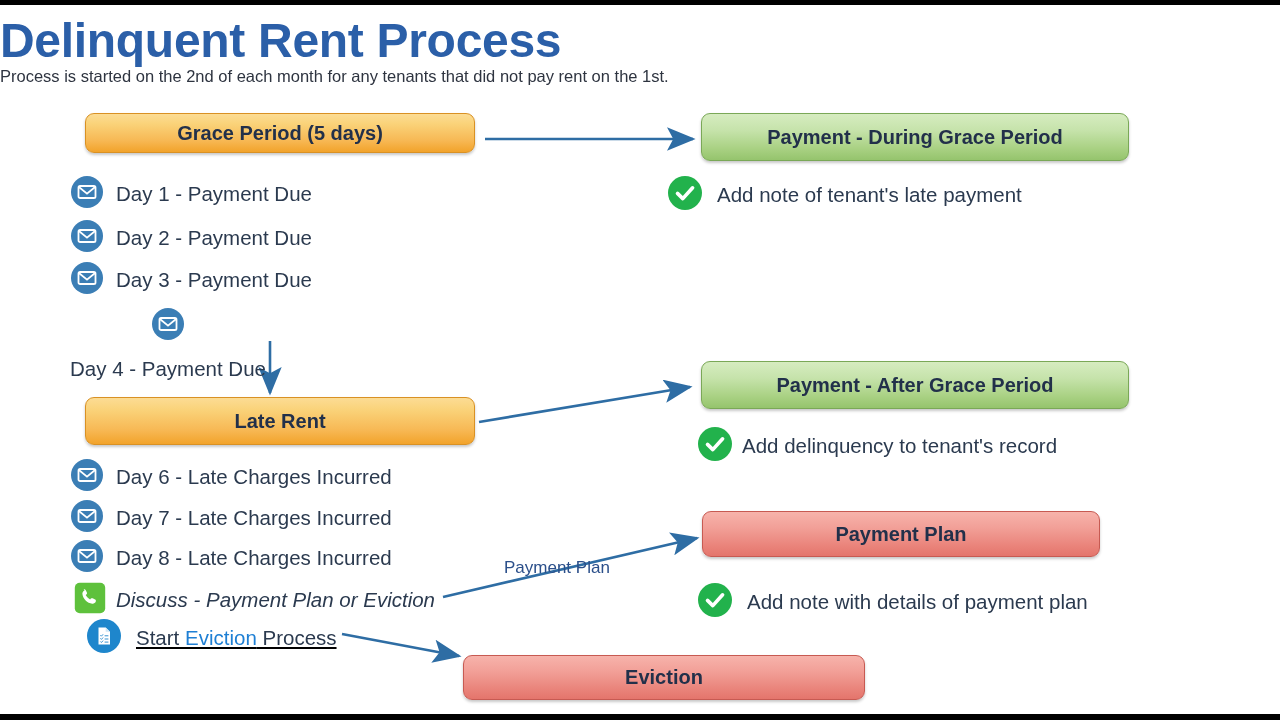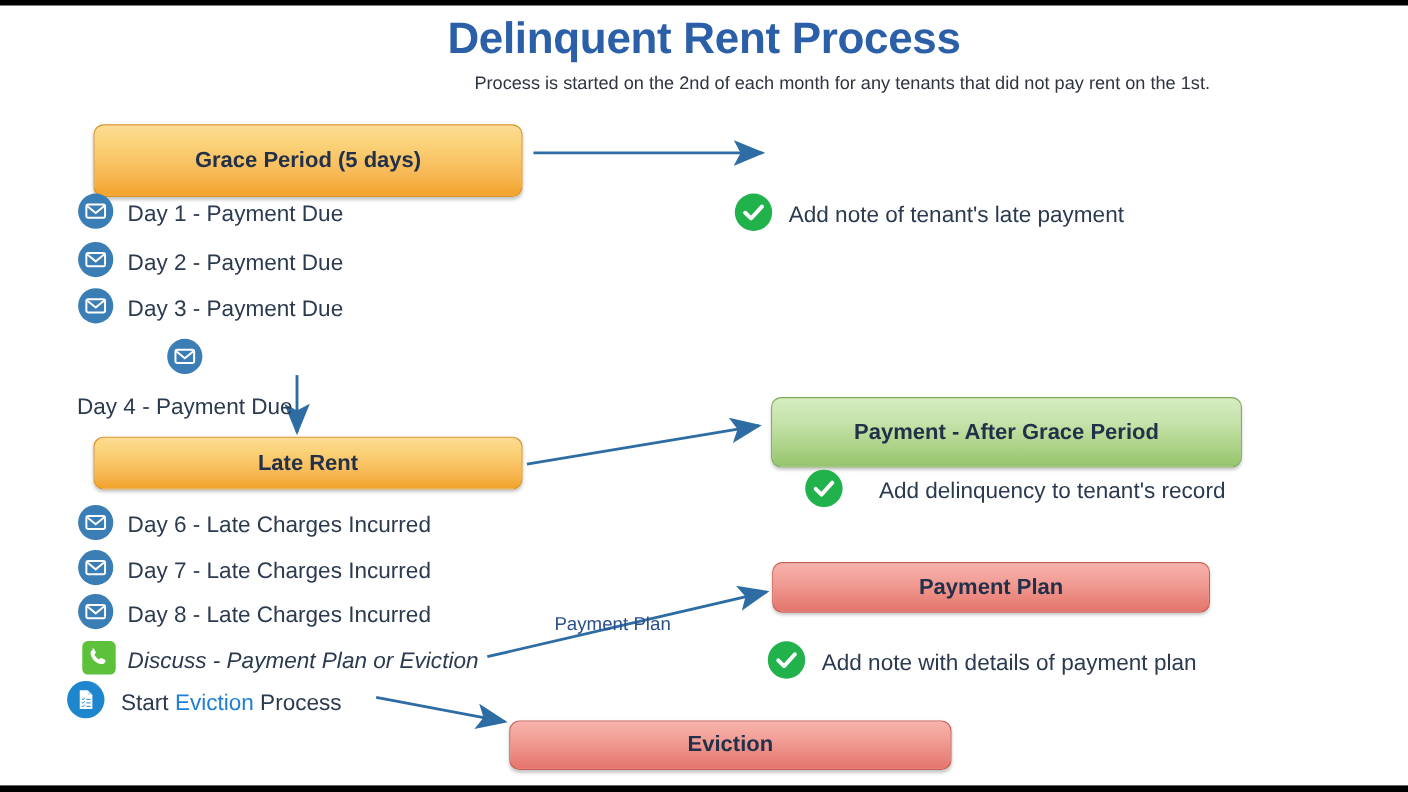--- a/index.html
+++ b/index.html
@@ -23,32 +23,32 @@
     border-bottom: 6px solid #000000;
     overflow: hidden;
   }
 
   
   #title {
     position: absolute;
     left: 0;
     top: 8px;
     width: 1280px;
-    text-align: center;
-    font-size: 40px;
+    text-align: left;
+    font-size: 48px;
     font-weight: bold;
     color: #2b5fa8;
     letter-spacing: -0.3px;
   }
   #subtitle {
     position: absolute;
     left: 0;
     top: 62px;
     width: 1100px;
-    text-align: right;
+    text-align: left;
     font-size: 16.5px;
     color: #2e3440;
   }
 
   
   .box {
     position: absolute;
     display: flex;
     align-items: center;
     justify-content: center;
@@ -126,21 +126,21 @@
 
     <line x1="479" y1="417" x2="690" y2="382" stroke="#2e6da4" stroke-width="2.6" marker-end="url(#ah)"></line>
 
     <line x1="443" y1="592" x2="697" y2="533" stroke="#2e6da4" stroke-width="2.6" marker-end="url(#ah)"></line>
 
     <line x1="342" y1="629" x2="459" y2="651" stroke="#2e6da4" stroke-width="2.6" marker-end="url(#ah)"></line>
   </svg>
 
   <div class="edge-label" style="left:504px; top:553px;">Payment Plan</div>
 
-  <div class="box orange" style="left:85px; top:108px; width:390px; height:66px;">Grace Period (5 days)</div>
+  <div class="box orange" style="left:85px; top:108px; width:390px; height:40px;">Grace Period (5 days)</div>
 
   <div class="row" style="left:70px; top:170px;">
     <span class="icon">
       <svg width="34" height="34" viewBox="0 0 34 34">
           <circle cx="17" cy="17" r="16" fill="#3b7eb5"></circle>
           <rect x="8.5" y="11" width="17" height="12" rx="1.6" fill="none" stroke="#ffffff" stroke-width="1.8"></rect>
           <path d="M8.9 12 L17 18.6 L25.1 12" fill="none" stroke="#ffffff" stroke-width="1.8"></path>
         </svg>
     </span>
     <span class="label">Day 1 - Payment Due</span>
@@ -217,47 +217,48 @@
   <div class="row" style="left:74px; top:577px; gap:10px;font-style:italic;">
     <span class="icon">
       <svg width="32" height="32" viewBox="0 0 32 32">
           <rect x="0.8" y="0.8" width="30.4" height="30.4" rx="5" fill="#5ec13c"></rect>
           <path d="M10.6 8.4c-1.5 0.6-2.4 2-2.2 3.6 0.5 4.9 4.9 9.2 9.8 9.7 1.6 0.2 3-0.7 3.6-2.2 0.3-0.7 0-1.5-0.7-1.9l-2.4-1.3c-0.6-0.3-1.3-0.2-1.8 0.3l-0.8 0.9c-1.9-1-3.4-2.5-4.4-4.4l0.9-0.8c0.5-0.5 0.6-1.2 0.3-1.8l-1.3-2.4c-0.4-0.7-1.2-1-1.9-0.7 z" fill="#ffffff"></path>
         </svg>
     </span>
     <span class="label">Discuss - Payment Plan or Eviction</span>
   </div>
 
-  <div class="row" style="left:60px; top:613px; gap:14px;">
+  <div class="row" style="left:86px; top:613px; gap:14px;text-decoration:underline;">
     <span class="icon">
       <svg width="36" height="36" viewBox="0 0 36 36">
           <circle cx="18" cy="18" r="17" fill="#1e86cc"></circle>
           <path d="M12.5 9.5h7.2l4.3 4.3v12.7h-11.5z" fill="#ffffff"></path>
           <path d="M19.7 9.5v4.3h4.3z" fill="#cfe6f5"></path>
           <path d="M14.4 17.2l1 1 1.7-1.9M14.4 20.4l1 1 1.7-1.9M14.4 23.5l1 1 1.7-1.9" fill="none" stroke="#1e86cc" stroke-width="0.9"></path>
           <path d="M18.6 17.8h3.8M18.6 21h3.8M18.6 24.1h3.8" stroke="#1e86cc" stroke-width="0.9"></path>
         </svg>
     </span>
     <span class="label"><span>Start </span><span class="hl">Eviction</span><span> Process</span></span>
   </div>
 
+  <div class="box green" style="left:701px; top:108px; width:428px; height:48px;">Payment - During Grace Period</div>
 
   <div class="row" style="left:667px; top:170px; gap:14px;">
     <span class="icon">
       <svg width="36" height="36" viewBox="0 0 36 36">
           <circle cx="18" cy="18" r="17" fill="#22b24c"></circle>
           <path d="M10.5 18.4 L15.8 23.6 L25.6 12.8" fill="none" stroke="#ffffff" stroke-width="3.6" stroke-linecap="round" stroke-linejoin="round"></path>
         </svg>
     </span>
     <span class="label">Add note of tenant's late payment</span>
   </div>
 
-  <div class="box green" style="left:701px; top:356px; width:428px; height:64px;">Payment - After Grace Period</div>
-
-  <div class="row" style="left:731px; top:421px; gap:32px;">
+  <div class="box green" style="left:701px; top:356px; width:428px; height:48px;">Payment - After Grace Period</div>
+
+  <div class="row" style="left:697px; top:421px; gap:9px;">
     <span class="icon">
       <svg width="36" height="36" viewBox="0 0 36 36">
           <circle cx="18" cy="18" r="17" fill="#22b24c"></circle>
           <path d="M10.5 18.4 L15.8 23.6 L25.6 12.8" fill="none" stroke="#ffffff" stroke-width="3.6" stroke-linecap="round" stroke-linejoin="round"></path>
         </svg>
     </span>
     <span class="label">Add delinquency to tenant's record</span>
   </div>
 
   <div class="box red" style="left:702px; top:506px; width:398px; height:46px;">Payment Plan</div>

